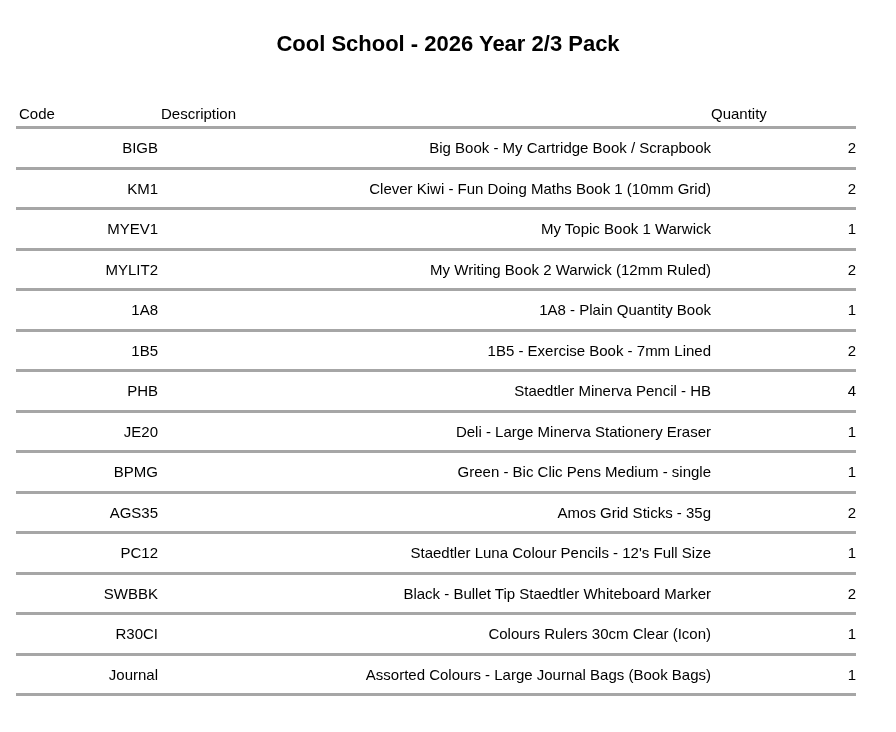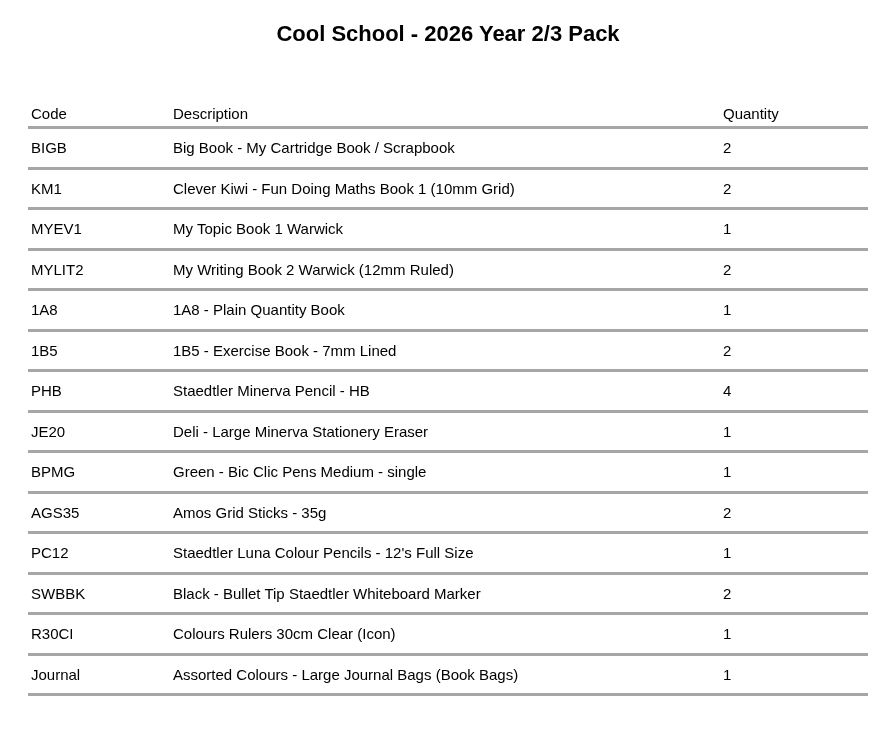--- a/index.html
+++ b/index.html
@@ -9,31 +9,31 @@
   }
   body {
     width: 896px;
     height: 732px;
     position: relative;
     font-family: "Liberation Sans", "DejaVu Sans", sans-serif;
     color: #000000;
     overflow: hidden;
   }
   .page-title {
-    margin: 0;
-    padding-top: 21px;
+    margin: 16px;
+    padding-top: 15px;
     text-align: center;
     font-size: 22px;
     line-height: 26px;
     font-weight: bold;
     color: #000000;
   }
   table.items-table {
     position: absolute;
-    left: 28px;
+    left: 16px;
     top: 100px;
     width: 840px;
     border-collapse: collapse;
     table-layout: fixed;
     font-size: 15px;
     color: #000000;
   }
   col.col-code        { width: 142px; }
   col.col-description { width: 553px; }
   col.col-quantity    { width: 145px; }
@@ -43,20 +43,21 @@
     vertical-align: middle;
     height: 26px;
     padding: 0 0 0 3px;
     border-bottom: 3px solid #a6a6a6;
   }
   .items-table td {
     height: 37.5px;
     vertical-align: middle;
     padding: 0 0 0 3px;
     border-bottom: 3px solid #a6a6a6;
+    text-align: right;
   }
   .items-table th.qty,
   .items-table td.qty {
     padding: 0;
   }
 </style>
 </head>
 <body>
 
 <h1 class="page-title">Cool School - 2026 Year 2/3 Pack</h1>

